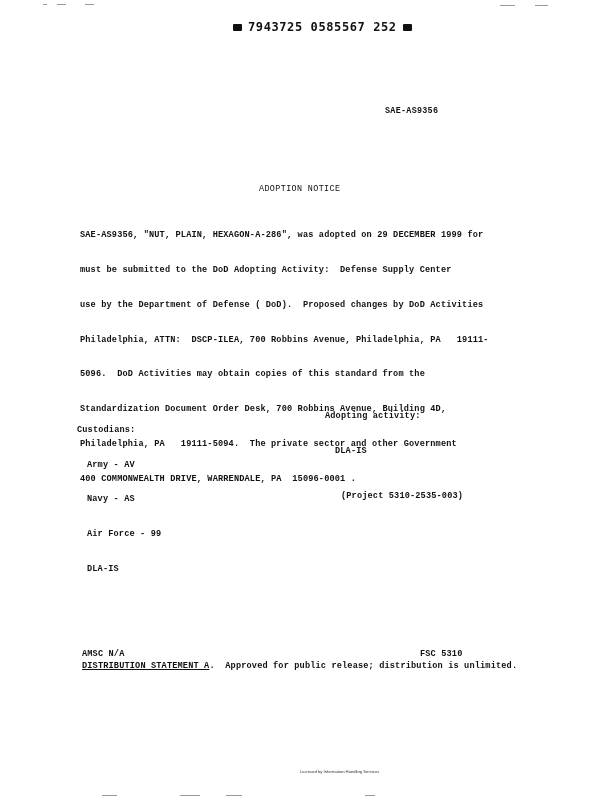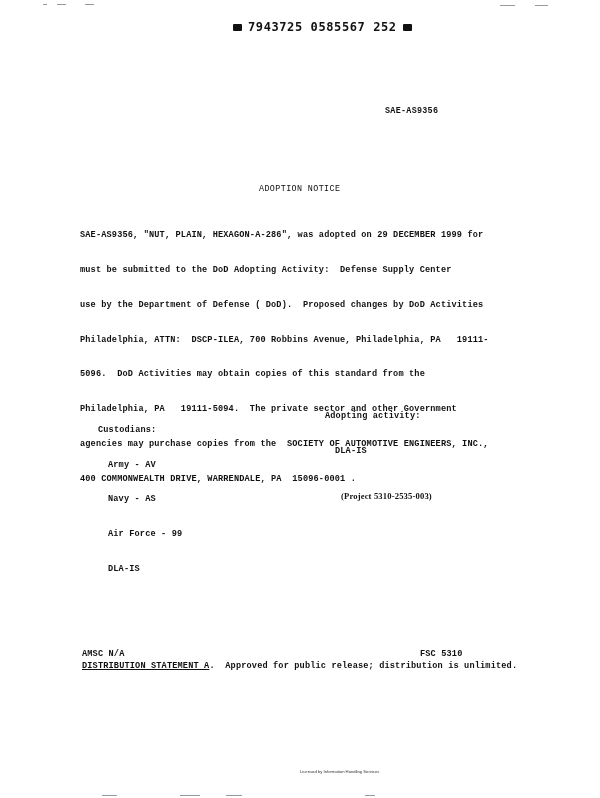--- a/index.html
+++ b/index.html
@@ -19,28 +19,28 @@
   .barcode-row { top: 20px; left: 233px; display: flex; align-items: center; gap: 6px; }
   .bar-block { width: 9px; height: 7px; background: #111; border-radius: 1px; }
   .barcode-num { font-family: "DejaVu Sans Mono", monospace; font-size: 12px; font-weight: bold; letter-spacing: 0.6px; color: #111; }
 
   .docid { top: 95px; left: 385px; font-size: 8.4px; font-weight: bold; letter-spacing: 0.3px; }
   .title { top: 173px; left: 259px; font-size: 8.4px; font-weight: normal; letter-spacing: 0.4px; }
 
   .para { top: 207px; left: 80px; }
   .para div { height: 11.6px; }
 
-  .custodians { top: 402px; left: 98px; }
+  .custodians { top: 402px; left: 77px; }
   .custodians .row { height: 11.4px; }
   .custodians .indent { padding-left: 10px; }
 
   .adopting { top: 388px; left: 318px; margin-left: 7px; }
   .adopting .row { height: 11.4px; }
   .adopting .indent { padding-left: 10px; }
-  .adopting .project { margin-top: 11px; padding-left: 16px; font-family: Liberation Serif, serif; }
+  .adopting .project { margin-top: 11px; padding-left: 16px; }
 
   .amsc { top: 649px; left: 82px; }
   .fsc { top: 649px; left: 420px; }
   .dist { top: 661px; left: 82px; }
   .dist .u { text-decoration: underline; }
 
   .footer-note { top: 769px; left: 300px; font-family: "Liberation Sans", sans-serif; font-size: 4.2px; color: #333; }
   .logo { top: 764px; left: 484px; width: 112px; height: 28px; margin-top: 36px; }
   .sae-big { position: absolute; left: 0; top: 0; font-family: "Liberation Sans", sans-serif; font-weight: bold; font-size: 20px; color: #4a9fd8; letter-spacing: -2px; font-style: italic; }
   .sae-norm { position: absolute; left: 42px; top: 11px; font-family: "Liberation Sans", sans-serif; font-weight: bold; font-size: 15px; color: #4a7fc0; letter-spacing: 0.2px; }
@@ -70,22 +70,22 @@
 <div class="abs docid mono">SAE-AS9356</div>
 
 <div class="abs title mono">ADOPTION NOTICE</div>
 
 <div class="abs para txt">
   <div>SAE-AS9356, "NUT, PLAIN, HEXAGON-A-286", was adopted on 29 DECEMBER 1999 for</div>
   <div>must be submitted to the DoD Adopting Activity:  Defense Supply Center</div>
   <div>use by the Department of Defense ( DoD).  Proposed changes by DoD Activities</div>
   <div>Philadelphia, ATTN:  DSCP-ILEA, 700 Robbins Avenue, Philadelphia, PA   19111-</div>
   <div>5096.  DoD Activities may obtain copies of this standard from the</div>
+  <div>Standardization Document Order Desk, 700 Robbins Avenue, Building 4D,</div>
   <div>Philadelphia, PA   19111-5094.  The private sector and other Government</div>
-  <div>agencies may purchase copies from the  SOCIETY OF AUTOMOTIVE ENGINEERS, INC.,</div>
   <div>400 COMMONWEALTH DRIVE, WARRENDALE, PA  15096-0001 .</div>
 </div>
 
 <div class="abs custodians txt">
   <div class="row">Custodians:</div>
   <div class="row indent">Army - AV</div>
   <div class="row indent">Navy - AS</div>
   <div class="row indent">Air Force - 99</div>
   <div class="row indent">DLA-IS</div>
 </div>

